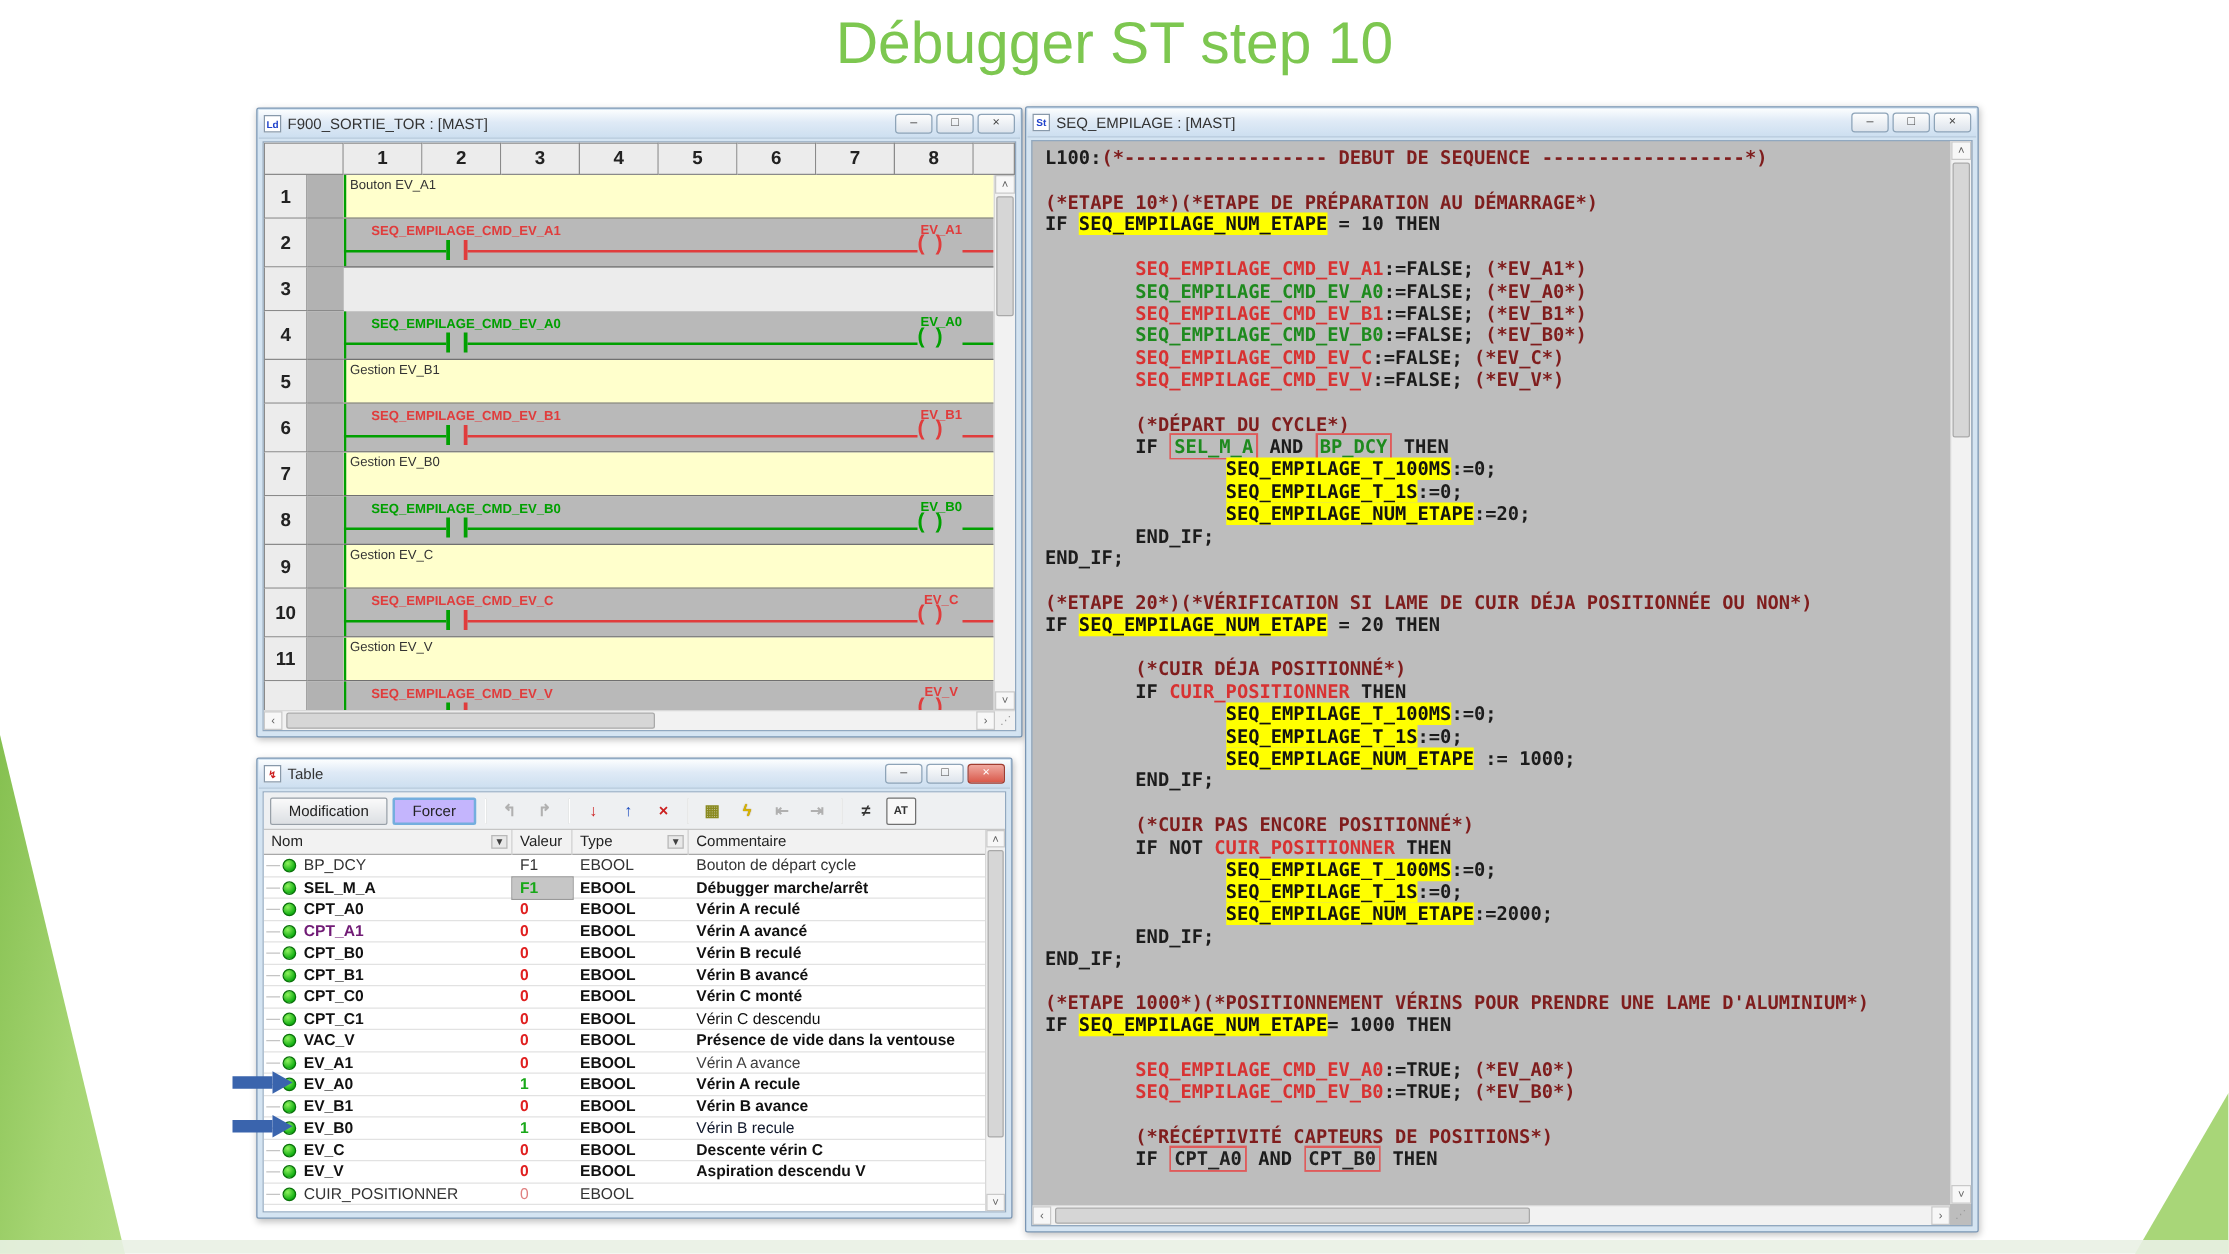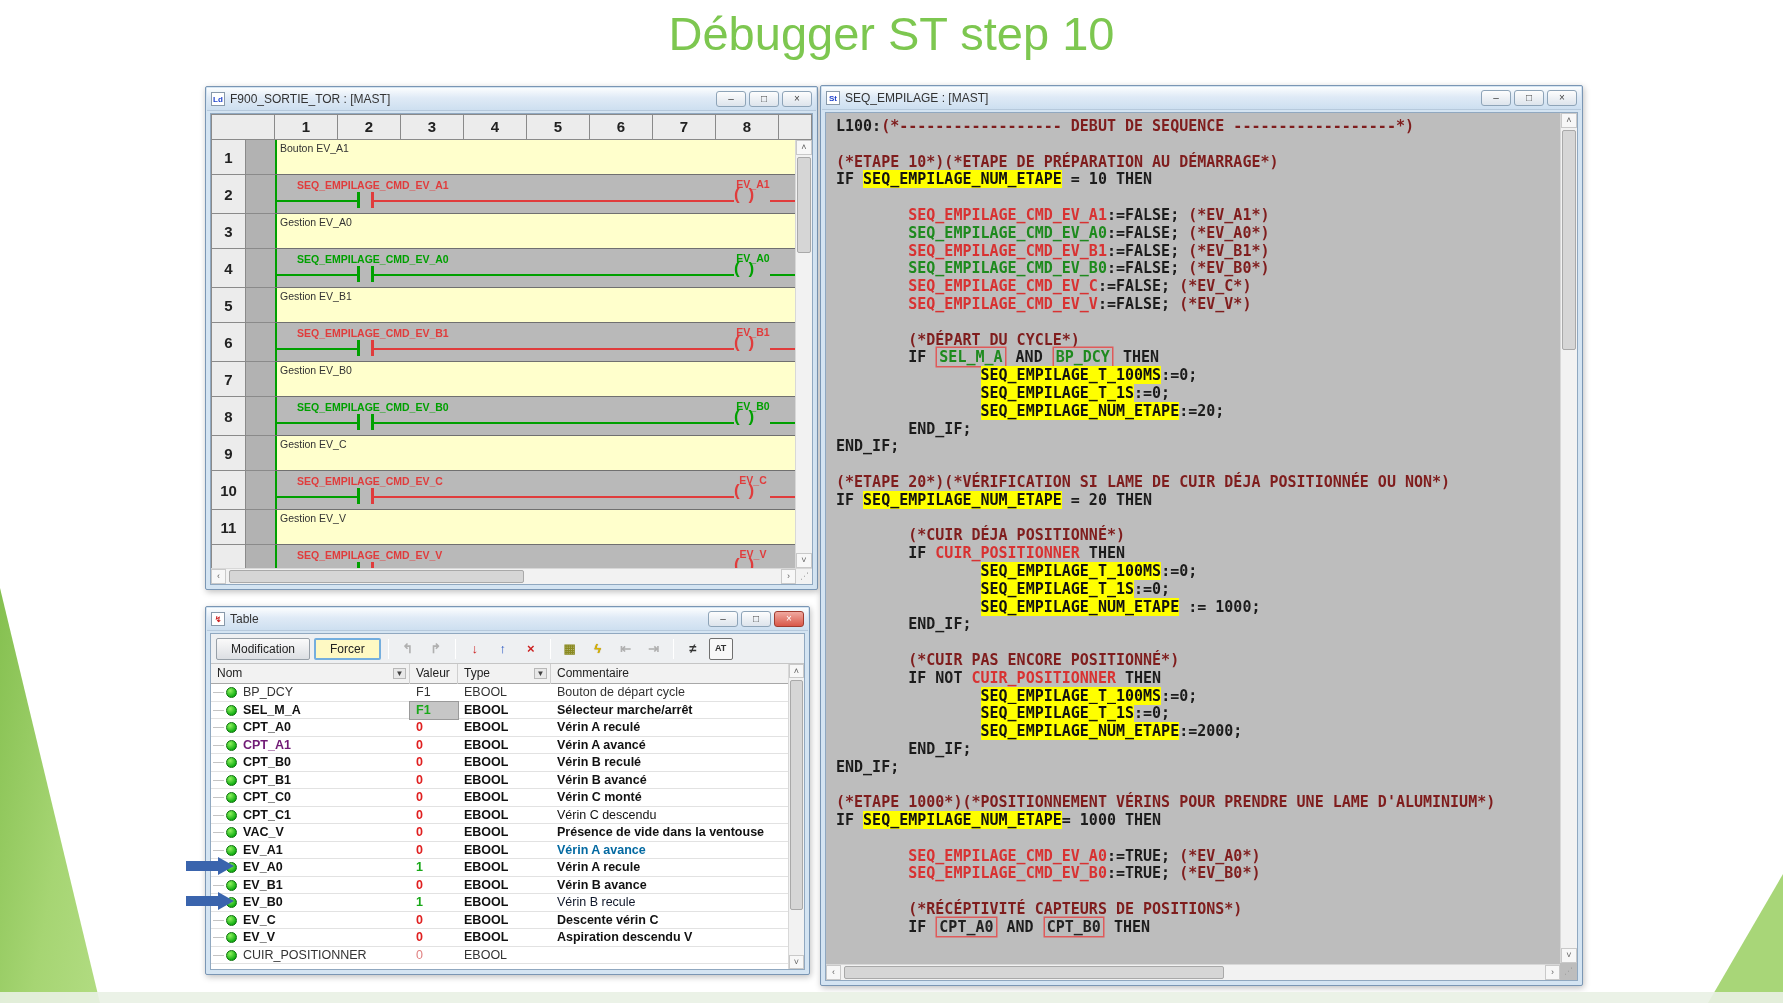--- a/index.html
+++ b/index.html
@@ -70,21 +70,21 @@
   .on{color:#00a000;} .off{color:#e03c3c;}
   .bg-on{background:#00a000;} .bg-off{background:#e03c3c;}
 
   
   #table-win{left:205px;top:606px;width:605px;height:369px;}
   .tbl-body{display:flex;flex-direction:column;background:#ffffff;}
   .tbl-toolbar{height:30px;flex:none;background:#eef0f2;border-bottom:1px solid #c5c5c5;
     display:flex;align-items:center;padding:0 5px;gap:4px;}
   .tb-btn{height:22px;padding:0 14px;font-size:12px;color:#222;border:1px solid #98a0a8;
     background:linear-gradient(#fafafa,#dcdfe3);border-radius:2px;line-height:20px;}
-  .tb-btn.active{background:#fef9c3;border:2px solid #74aede;line-height:18px;}
+  .tb-btn.active{background:#c4b5fd;border:2px solid #74aede;line-height:18px;}
   .tb-sep{width:1px;height:20px;background:#b0b0b0;border-right:1px solid #fff;margin:0 3px;}
   .tb-ico{width:24px;height:22px;border:1px solid transparent;border-radius:2px;
     font-size:13px;font-weight:bold;text-align:center;line-height:20px;}
   .tb-ico.dis{color:#b0b0b0;}
   .tb-ico.red{color:#cc2020;}
   .tb-ico.blue{color:#2050c0;}
   .tb-ico.olive{color:#8a8a20;}
   .tb-ico.gold{color:#d8b400;text-shadow:0 0 1px #806000;}
   .tb-ico.dark{color:#333;}
   .tb-ico.boxed{font-size:9px;line-height:18px;color:#333;border:1px solid #707070;background:#f8f8f8;}
@@ -175,24 +175,20 @@
               <div data-interactable="true" class="lbar bg-off" style="left: 96px;"></div>
               <div data-interactable="false" class="lline bg-off" style="left: 99px; top: 25px; width: 360px;"></div>
               <span data-interactable="true" class="lcoil off" style="left: 459px;">( )</span>
               <span data-interactable="true" class="lvar off" style="left: 446px; top: 3px; width: 64px; text-align: center;">EV_A1</span>
               <div data-interactable="false" class="lline bg-off" style="left: 495px; top: 25px; right: 0px;"></div>
             </div>
           </div>
           <div data-interactable="false" class="lrow lcomment" style="height: 35px;">
             <div data-interactable="false" class="lnum">3</div>
             <div data-interactable="false" class="lrail"></div>
-            <div data-interactable="false" class="lcontent">
-              <div data-interactable="false" class="lrail-line"></div>
-              <div data-interactable="false" class="lcomment-label">Gestion EV_A0</div>
-            </div>
           </div>
           <div data-interactable="false" class="lrow lrung" style="height: 39px;">
             <div data-interactable="false" class="lnum">4</div>
             <div data-interactable="false" class="lrail"></div>
             <div data-interactable="true" class="lcontent">
               <div data-interactable="false" class="lrail-line"></div>
               <span data-interactable="true" class="lvar on" style="left: 22px; top: 4px; color: rgb(0, 160, 0);">SEQ_EMPILAGE_CMD_EV_A0</span>
               <div data-interactable="false" class="lline bg-on" style="left: 0px; top: 25px; width: 82px;"></div>
               <div data-interactable="true" class="lbar bg-on" style="left: 82px;"></div>
               <div data-interactable="true" class="lbar bg-on" style="left: 96px;"></div>
@@ -366,21 +362,21 @@
             <div data-interactable="false" class="cell" style="left: 340px; width: 241px; padding-left: 6px; color: rgb(51, 51, 51);">Bouton de départ cycle</div>
           </div>
           <div data-interactable="true" class="trow">
             <div data-interactable="true" class="cell" style="left: 0px; width: 199px;">
               <span data-interactable="false" class="tree-dash"></span>
               <span data-interactable="false" class="led"></span>
               <span data-interactable="false" style="position: absolute; left: 32px; top: 0px; font-weight: bold; color: rgb(17, 17, 17);">SEL_M_A</span>
             </div>
             <div data-interactable="true" class="cell vgreen selcell" style="left: 199px; width: 48px; padding-left: 6px; font-weight: bold;">F1</div>
             <div data-interactable="false" class="cell" style="left: 247px; width: 93px; padding-left: 6px; font-weight: bold; color: rgb(17, 17, 17);">EBOOL</div>
-            <div data-interactable="false" class="cell" style="left: 340px; width: 241px; padding-left: 6px; font-weight: bold; color: rgb(17, 17, 17);">Sélecteur marche/arrêt</div>
+            <div data-interactable="false" class="cell" style="left: 340px; width: 241px; padding-left: 6px; font-weight: bold; color: rgb(17, 17, 17);">Débugger marche/arrêt</div>
           </div>
           <div data-interactable="true" class="trow">
             <div data-interactable="true" class="cell" style="left: 0px; width: 199px;">
               <span data-interactable="false" class="tree-dash"></span>
               <span data-interactable="false" class="led"></span>
               <span data-interactable="false" style="position: absolute; left: 32px; top: 0px; font-weight: bold; color: rgb(17, 17, 17);">CPT_A0</span>
             </div>
             <div data-interactable="true" class="cell vred" style="left: 199px; width: 48px; padding-left: 6px; font-weight: bold;">0</div>
             <div data-interactable="false" class="cell" style="left: 247px; width: 93px; padding-left: 6px; font-weight: bold; color: rgb(17, 17, 17);">EBOOL</div>
             <div data-interactable="false" class="cell" style="left: 340px; width: 241px; padding-left: 6px; font-weight: bold; color: rgb(17, 17, 17);">Vérin A reculé</div>
@@ -446,21 +442,21 @@
             <div data-interactable="false" class="cell" style="left: 340px; width: 241px; padding-left: 6px; font-weight: bold; color: rgb(17, 17, 17);">Présence de vide dans la ventouse</div>
           </div>
           <div data-interactable="true" class="trow">
             <div data-interactable="true" class="cell" style="left: 0px; width: 199px;">
               <span data-interactable="false" class="tree-dash"></span>
               <span data-interactable="false" class="led"></span>
               <span data-interactable="false" style="position: absolute; left: 32px; top: 0px; font-weight: bold; color: rgb(17, 17, 17);">EV_A1</span>
             </div>
             <div data-interactable="true" class="cell vred" style="left: 199px; width: 48px; padding-left: 6px; font-weight: bold;">0</div>
             <div data-interactable="false" class="cell" style="left: 247px; width: 93px; padding-left: 6px; font-weight: bold; color: rgb(17, 17, 17);">EBOOL</div>
-            <div data-interactable="false" class="cell" style="left: 340px; width: 241px; padding-left: 6px; font-weight: bold; color: #0369a1;">Vérin A avance</div>
+            <div data-interactable="false" class="cell" style="left: 340px; width: 241px; padding-left: 6px; font-weight: normal; color: #404040;">Vérin A avance</div>
           </div>
           <div data-interactable="true" class="trow">
             <div data-interactable="true" class="cell" style="left: 0px; width: 199px;">
               <span data-interactable="false" class="tree-dash"></span>
               <span data-interactable="false" class="led"></span>
               <span data-interactable="false" style="position: absolute; left: 32px; top: 0px; font-weight: bold; color: rgb(17, 17, 17);">EV_A0</span>
             </div>
             <div data-interactable="true" class="cell vgreen" style="left: 199px; width: 48px; padding-left: 6px; font-weight: bold;">1</div>
             <div data-interactable="false" class="cell" style="left: 247px; width: 93px; padding-left: 6px; font-weight: bold; color: rgb(17, 17, 17);">EBOOL</div>
             <div data-interactable="false" class="cell" style="left: 340px; width: 241px; padding-left: 6px; font-weight: bold; color: rgb(17, 17, 17);">Vérin A recule</div>

